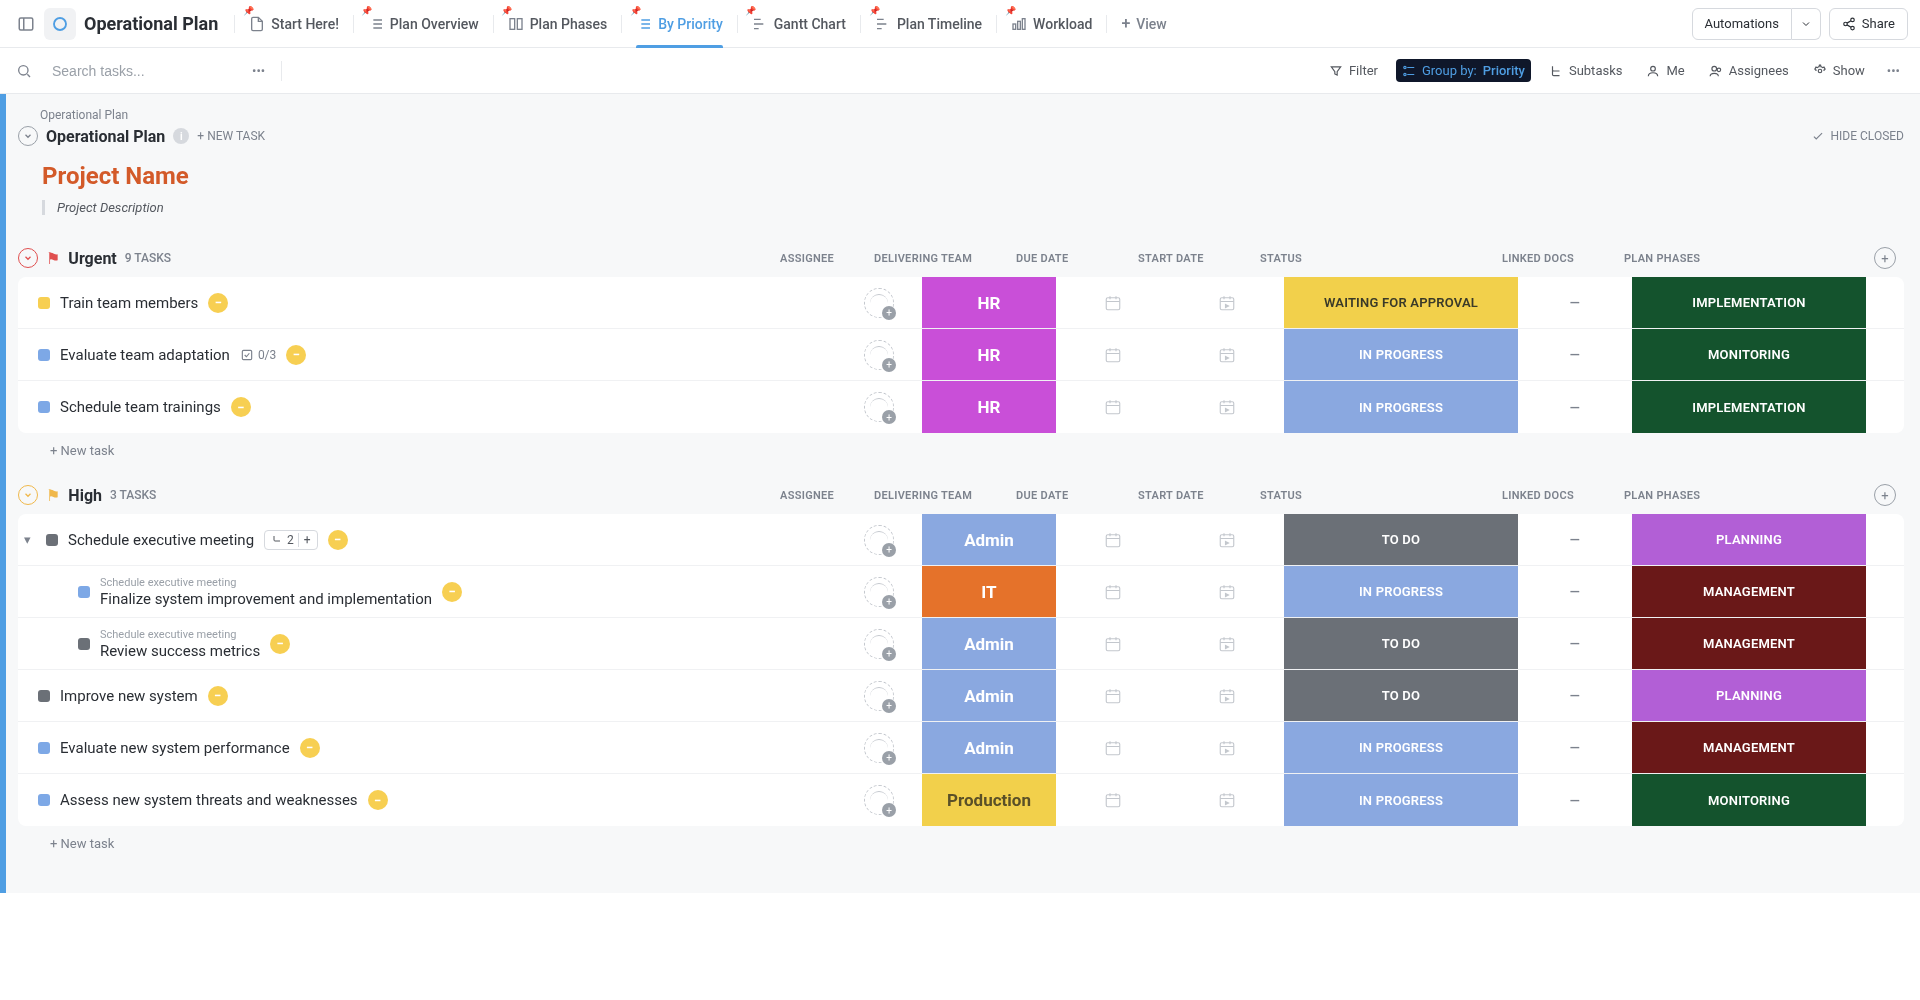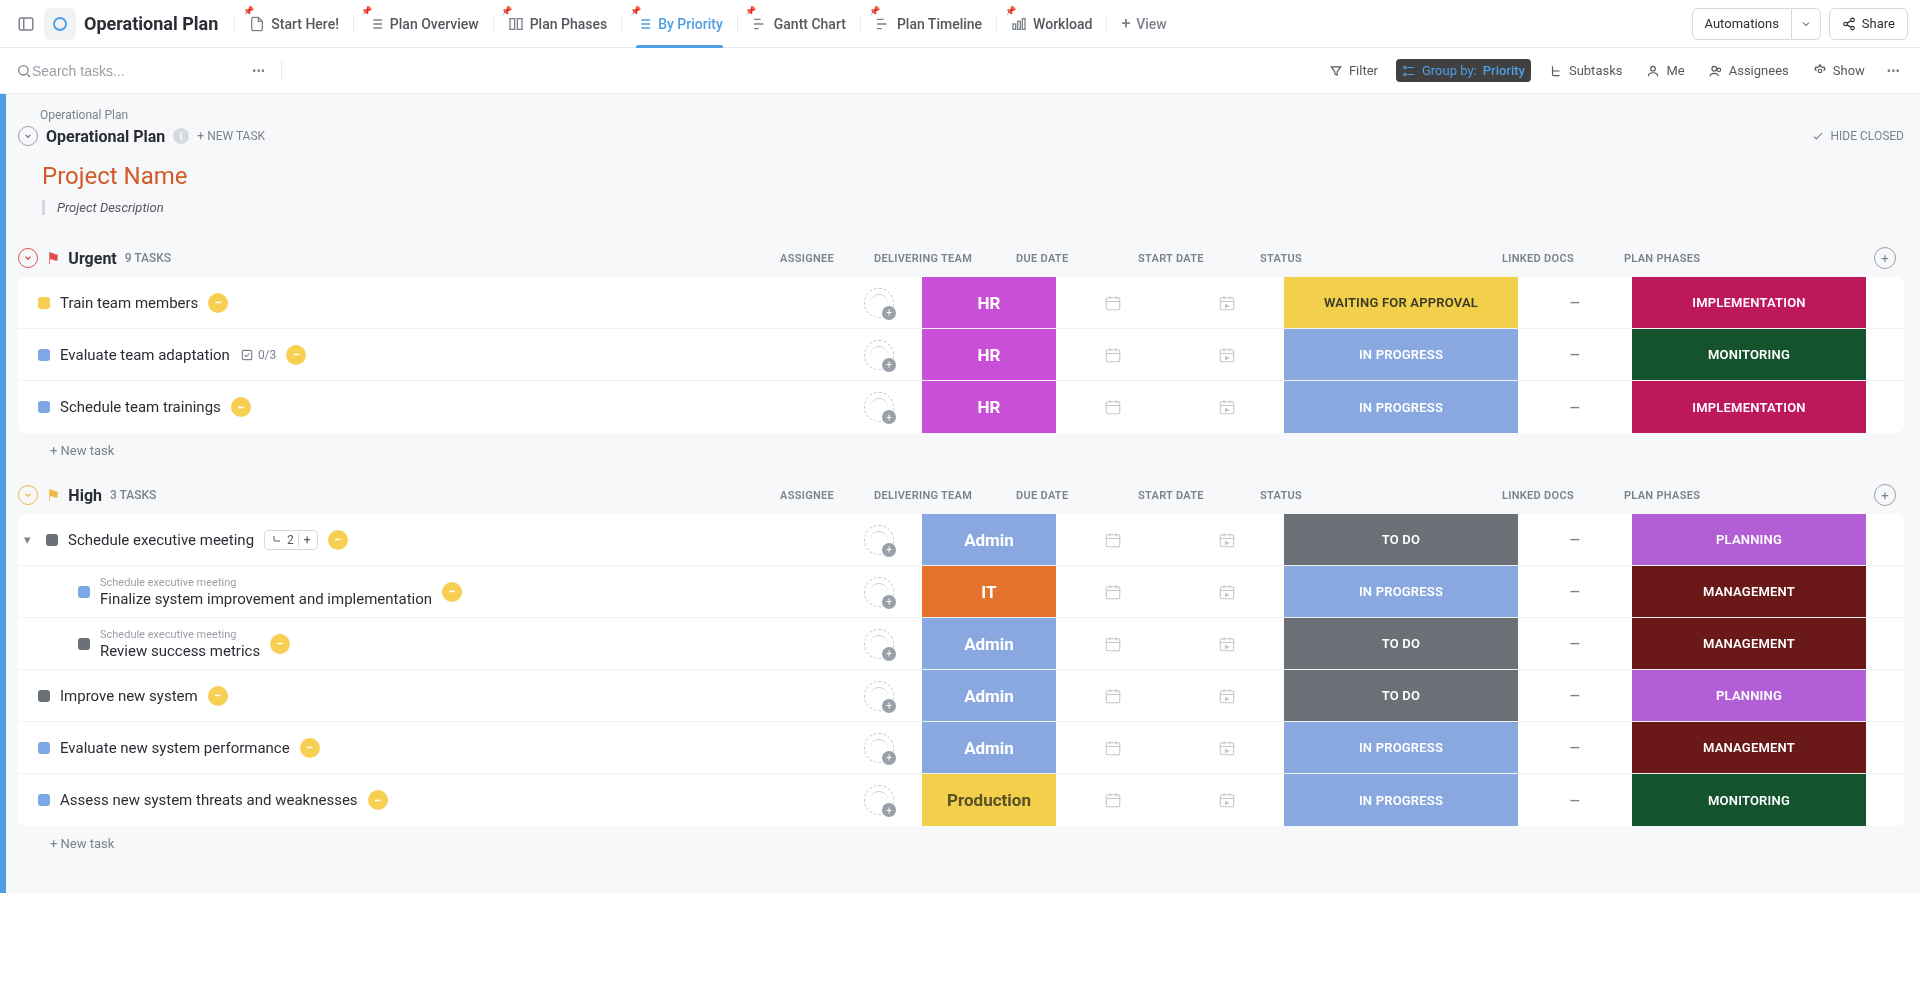--- a/index.html
+++ b/index.html
@@ -14,42 +14,42 @@
   .tab.active::after { content:""; position:absolute; left:12px; right:12px; bottom:0; height:3px; background:#4f9ee3; border-radius:2px 2px 0 0; }
   .tab-sep { width:1px; height:18px; background:#e8eaed; }
   .tab-icon { width:16px; height:16px; color:#7c828d; }
   .tab.active .tab-icon { color:#4f9ee3; }
   .pin { position:absolute; top:6px; left:6px; font-size:9px; color:#7c828d; }
   .topbar-right { display:flex; align-items:center; gap:8px; }
   .btn-outline { display:flex; align-items:center; gap:6px; height:32px; padding:0 12px; border:1px solid #d6d9de; border-radius:6px; background:#fff; font-size:13px; color:#2a2e34; cursor:pointer; }
   .btn-split { border-left:1px solid #d6d9de; padding:0 8px; }
 
   .toolbar { display:flex; align-items:center; height:46px; border-bottom:1px solid #e8eaed; padding:0 16px; gap:12px; }
-  .search-wrap { display:flex; align-items:center; gap:0; color:#7c828d; flex:0 0 220px; }
+  .search-wrap { display:flex; align-items:center; gap:20px; color:#7c828d; flex:0 0 220px; }
   .search-input { border:none; outline:none; font-size:14px; color:#2a2e34; width:160px; }
   .search-input::placeholder { color:#9aa0a8; }
   .dots { color:#7c828d; cursor:pointer; padding:4px; }
   .tool-sep { width:1px; height:20px; background:#e8eaed; }
   .spacer { flex:1; }
   .tool-item { display:flex; align-items:center; gap:6px; color:#54585f; font-size:13px; cursor:pointer; padding:4px 6px; border-radius:4px; }
-  .tool-item.active { background:#404040; color:#4f9ee3;text-align:right; }
+  .tool-item.active { background:#0f172a; color:#4f9ee3;text-align:right; }
   .tool-item.active .label-b { color:#4f9ee3; font-weight:500; }
 
   .content { display:flex; }
   .left-rail { width:6px; background:#4f9ee3; }
   .main { flex:1; background:#f7f8f9; padding:14px 16px 20px 12px; }
   .breadcrumb { font-size:12px; color:#7c828d; margin-bottom:4px; padding-left:22px; }
   .list-header { display:flex; align-items:center; gap:8px; margin-bottom:16px; }
   .chev-circle { width:20px; height:20px; border:1.5px solid #9aa0a8; border-radius:50%; display:flex; align-items:center; justify-content:center; color:#7c828d; cursor:pointer; }
   .list-name { font-size:16px; font-weight:700; color:#2a2e34; }
   .info-dot { width:16px; height:16px; border-radius:50%; background:#d6d9de; color:#fff; display:flex; align-items:center; justify-content:center; font-size:10px; font-weight:700; }
   .new-task-link { font-size:12px; color:#7c828d; cursor:pointer; }
   .hide-closed { margin-left:auto; font-size:12px; color:#7c828d; display:flex; align-items:center; gap:6px; cursor:pointer;justify-content:space-between; }
 
-  .project-name { font-size:24px; font-weight:400; color:#d35a29; margin:6px 0 10px 24px; }
+  .project-name { font-size:24px; font-weight:700; color:#d35a29; margin:6px 0 10px 24px; }
   .project-desc { font-style:italic; color:#54585f; margin-left:24px; border-left:3px solid #d6d9de; padding-left:12px; margin-bottom:28px; }
 
   .group { margin-bottom:18px; }
   .group-header { display:flex; align-items:center; gap:8px; padding:4px 0 8px 0; }
   .grp-chev { width:20px; height:20px; border-radius:50%; display:flex; align-items:center; justify-content:center; cursor:pointer; }
   .grp-chev.urgent { border:1.5px solid #e04f4f; color:#e04f4f; }
   .grp-chev.high { border:1.5px solid #f0b84b; color:#f0b84b; }
   .flag { font-size:16px; }
   .flag.urgent { color:#e04f4f; }
   .flag.high { color:#f0b84b; }
@@ -89,21 +89,21 @@
   .new-task-row { font-size:13px; color:#7c828d; padding:10px 0 4px 32px; cursor:pointer; }
 
   
   .bg-hr { background:#c94fd8; }
   .bg-admin { background:#8aa8e0; }
   .bg-it { background:#e5722a; }
   .bg-prod { background:#f2d04b; color:#5a5028 !important; }
   .bg-wait { background:#f2d04b; color:#3a3a29 !important; }
   .bg-inprog { background:#8aa8e0; }
   .bg-todo { background:#6b7077; }
-  .bg-impl { background:#be185d; }
+  .bg-impl { background:#14532d; }
   .bg-monitor { background:#14532d; }
   .bg-plan { background:#b25fd6; }
   .bg-mgmt { background:#6a1818; }
 </style>
 </head>
 <body>
 
 <div class="topbar">
   <div class="sidebar-toggle">
     <svg width="18" height="18" viewBox="0 0 24 24" fill="none" stroke="currentColor" stroke-width="2">

